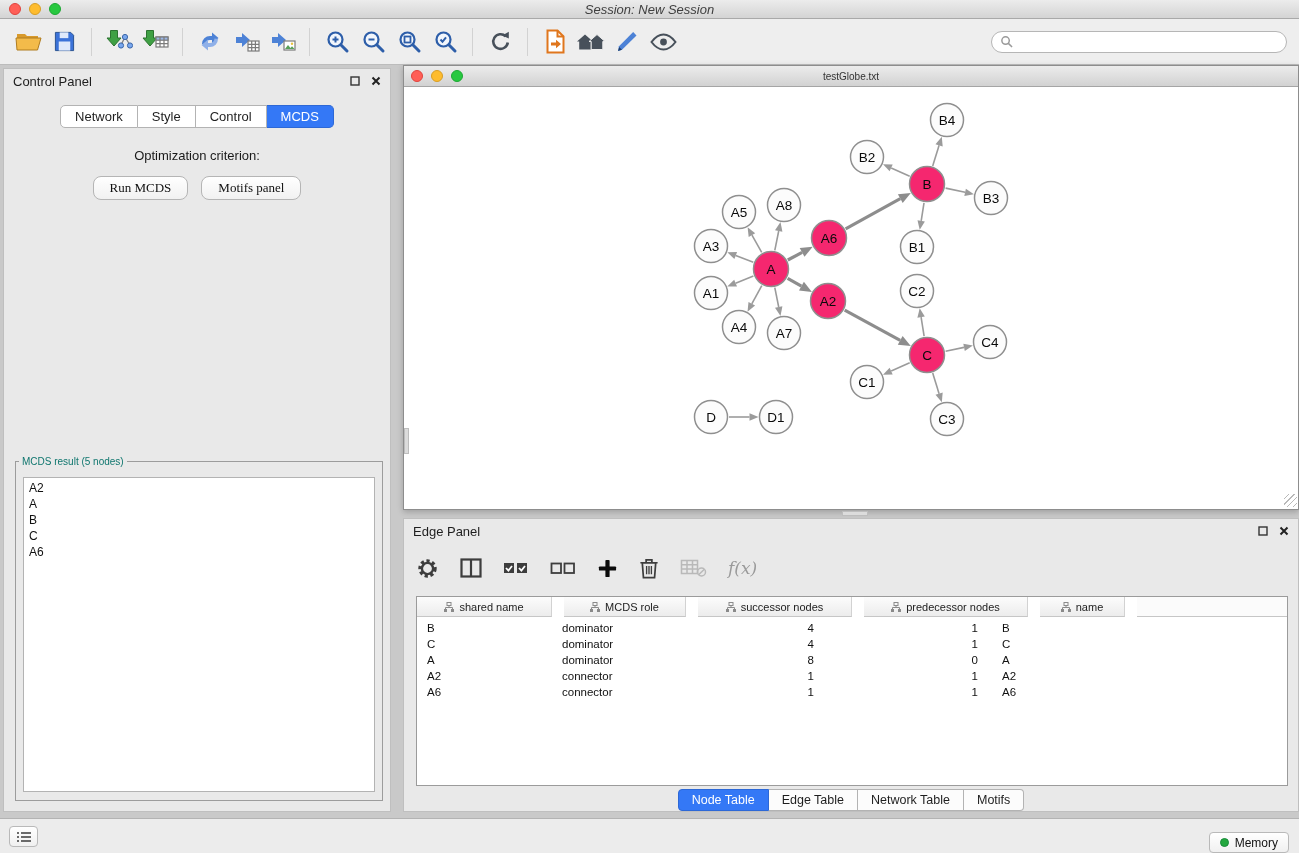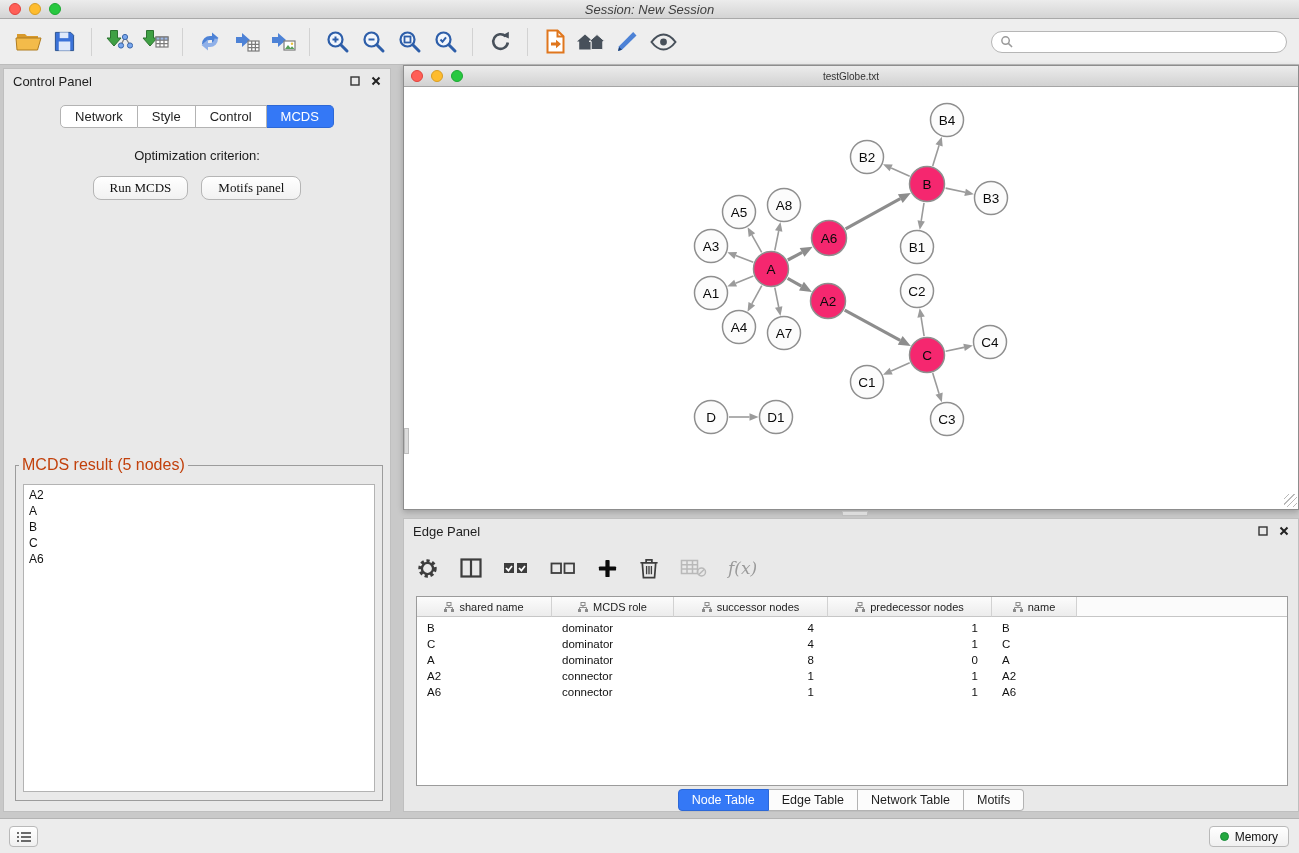--- a/index.html
+++ b/index.html
@@ -32,57 +32,57 @@
   .seg-tab:first-child{border-left:1px solid #b3b3b3;border-radius:5px 0 0 5px;}
   .seg-tab:last-child{border-radius:0 5px 5px 0;}
   .seg-tab.active{background:var(--accent-blue,#3478f6);border-color:#2d68d6;color:#fff;}
   .opt-label{margin-top:20px;text-align:center;font-size:13px;color:#1a1a1a;}
   .dropdown{margin:8px auto 0;width:312px;height:23px;background:#fff;border:1px solid #ababab;border-radius:4px;display:flex;align-items:center;font-size:13px;color:#111;padding-left:8px;position:relative;}
   .dropdown .dd-text{flex:1;white-space:nowrap;overflow:hidden;}
   .stepper{position:absolute;right:1px;top:1px;bottom:1px;width:17px;background:linear-gradient(#7fabf9,var(--accent-blue,#3478f6));border-radius:0 3px 3px 0;display:flex;align-items:center;justify-content:center;}
   .btn-row{display:flex;justify-content:center;gap:13px;margin-top:13px;}
   .mac-btn{font-family:Liberation Serif, serif;font-size:13px;color:#111;padding:3px 16px;background:linear-gradient(#ffffff,#f1f1f1);border:1px solid #b5b5b5;border-radius:8px;}
   fieldset.result{position:absolute;left:11px;top:387px;width:368px;height:345px;border:1px solid #9c9c9c;}
-  fieldset.result legend{font-size:16px;color:#c2410c;padding:0 3px;margin-left:3px;}
+  fieldset.result legend{font-size:10px;color:#0f766e;padding:0 3px;margin-left:3px;}
   .result-list{position:absolute;left:7px;right:7px;top:10px;bottom:8px;background:#fff;border:1px solid #b3b3b3;font-size:12px;color:#111;padding:2px 5px;overflow:auto;}
   .result-item{line-height:16px;}
 
   
   .net-window{position:absolute;left:403px;top:65px;width:896px;height:445px;border:1px solid #8d8d8d;background:#fff;box-shadow:0 2px 6px rgba(0,0,0,.22);}
   .net-titlebar{height:21px;background:linear-gradient(#ececec,#d2d2d2);border-bottom:1px solid #a5a5a5;position:relative;display:flex;align-items:center;justify-content:center;font-size:10px;color:#333;}
   .net-lights{position:absolute;left:7px;top:4px;display:flex;gap:8px;}
   .net-canvas{position:relative;width:894px;height:421px;background:#fff;overflow:hidden;}
   .resize-grip{position:absolute;right:1px;bottom:1px;width:13px;height:13px;background:repeating-linear-gradient(135deg,transparent 0 3px,#b9b9b9 3px 4px);}
   .handle-v{position:absolute;left:404px;top:428px;width:5px;height:26px;background:#dcdcdc;border:1px solid #bdbdbd;}
   .handle-h{position:absolute;left:842px;top:511px;width:26px;height:5px;background:#dcdcdc;border:1px solid #bdbdbd;}
 
   
   .table-panel{position:absolute;left:403px;top:518px;width:896px;height:294px;background:#e9e9e9;border:1px solid #bfbfbf;}
   .tp-toolbar{height:46px;margin-top:2px;display:flex;align-items:center;gap:21px;padding-left:12px;}
   .tp-btn{display:flex;align-items:center;justify-content:center;}
   .fx{font-family:"DejaVu Serif",serif;font-style:italic;font-size:17px;color:#9a9a9a;}
   .ttable{position:absolute;left:12px;top:77px;width:872px;height:190px;background:#fff;border:1px solid #9b9b9b;overflow:hidden;}
-  .thead{display:flex;height:20px;}
+  .thead{display:flex;height:20px;gap:12px;}
   .th{display:flex;align-items:center;justify-content:center;gap:5px;font-size:11px;color:#222;background:linear-gradient(#fcfcfc,#ececec);border-right:1px solid #d2d2d2;border-bottom:1px solid #c6c6c6;white-space:nowrap;overflow:hidden;}
   .th-fill{flex:1;background:#fbfbfb;border-bottom:1px solid #c6c6c6;}
   .tbody{padding-top:3px;}
   .trow{display:flex;height:16px;align-items:center;}
   .td{font-size:11.5px;color:#111;white-space:nowrap;overflow:hidden;}
   .td.left{text-align:left;padding-left:10px;}
   .td.right{text-align:right;padding-right:14px;}
   .table-tabs{position:absolute;left:0;right:0;top:270px;display:flex;justify-content:center;}
   .bt-tab{font-size:12.5px;padding:3px 13px;background:#fcfcfc;border:1px solid #b3b3b3;border-left:none;color:#1e1e1e;}
   .bt-tab:first-child{border-left:1px solid #b3b3b3;border-radius:4px 0 0 4px;}
   .bt-tab:last-child{border-radius:0 4px 4px 0;}
   .bt-tab.active{background:var(--accent-blue,#3478f6);border-color:#2d68d6;color:#ffffff;}
 
   
   .statusbar{position:absolute;left:0;bottom:0;width:1299px;height:35px;background:#ececec;border-top:1px solid #b3b3b3;}
   .list-btn{position:absolute;left:9px;top:7px;width:29px;height:21px;background:linear-gradient(#ffffff,#f0f0f0);border:1px solid #b9b9b9;border-radius:4px;display:flex;align-items:center;justify-content:center;}
-  .memory-btn{position:absolute;right:10px;top:7px;height:21px;padding:0 10px;display:flex;align-items:center;gap:6px;background:linear-gradient(#ffffff,#f0f0f0);border:1px solid #b9b9b9;border-radius:4px;font-size:12px;color:#111;}
+  .memory-btn{position:absolute;right:10px;top:13px;height:21px;padding:0 10px;display:flex;align-items:center;gap:6px;background:linear-gradient(#ffffff,#f0f0f0);border:1px solid #b9b9b9;border-radius:4px;font-size:12px;color:#111;}
   .memory-dot{width:9px;height:9px;border-radius:50%;background:var(--status-green,#23a83f);border:1px solid #178a39;}
 </style>
 </head>
 <body>
 
 <div class="titlebar">
   <div class="lights">
     <span class="light red"></span>
     <span class="light yellow"></span>
     <span class="light green"></span>

